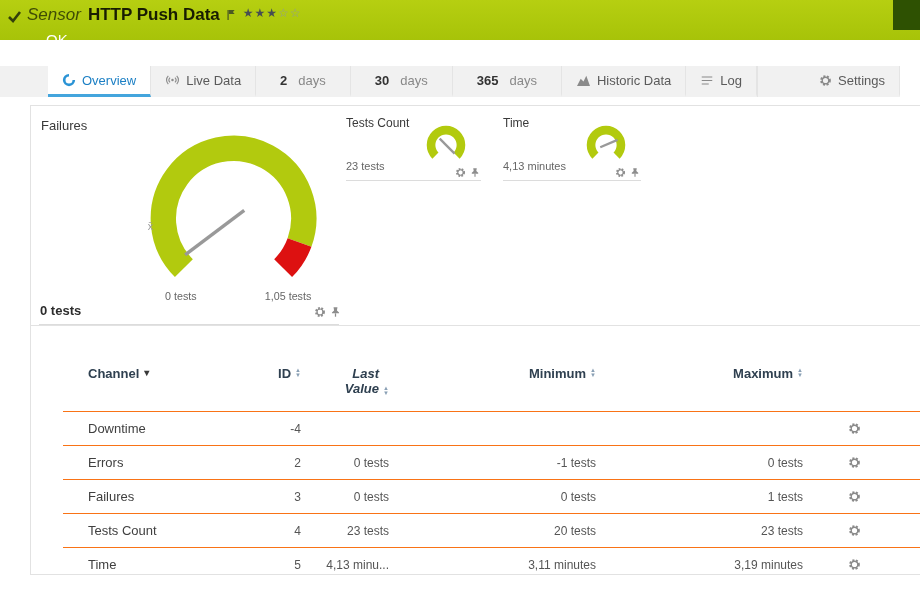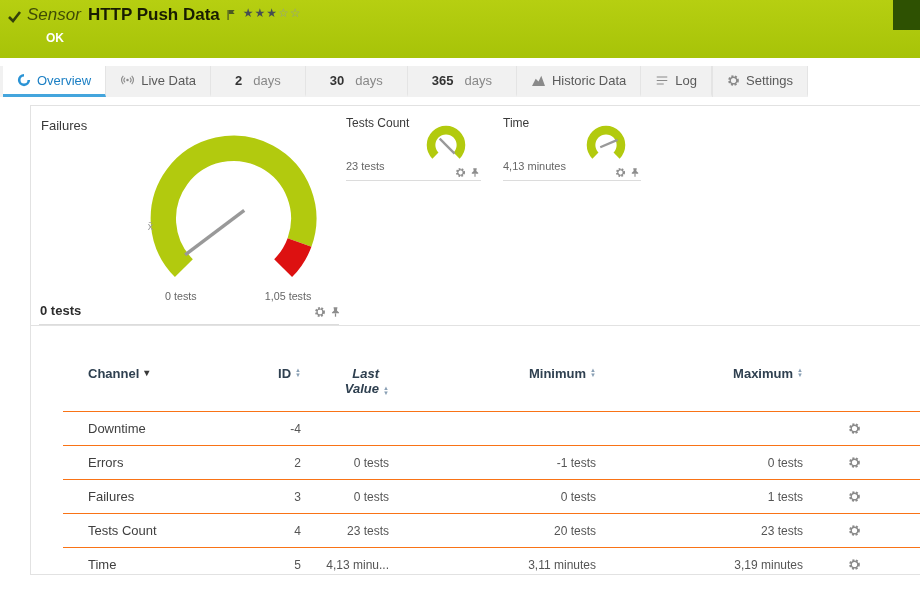--- a/index.html
+++ b/index.html
@@ -1,34 +1,34 @@
 <!DOCTYPE html>
 <html><head>
 <meta charset="utf-8">
 <style>
   html,body{margin:0;padding:0;background:#fff;}
   .stage{position:relative;width:920px;height:594px;background:#ffffff;
          font-family:"Liberation Sans",sans-serif;overflow:hidden;}
 
   
-  .header{position:absolute;left:0;top:0;width:920px;height:58px;
+  .header{position:absolute;left:0;top:0;width:920px;height:40px;
           background:linear-gradient(180deg,#b6cf11,#a7c308);}
   .check-icon{position:absolute;left:8px;top:9px;}
   .title-row{position:absolute;left:27px;top:5px;display:flex;align-items:flex-start;gap:7px;}
   .kind{font-style:italic;font-size:17px;color:#3f4c05;}
   .sensor-title{font-size:17px;font-weight:bold;color:#181c02;}
   .flag-wrap{margin-top:2px;cursor:pointer;}
   .stars{font-size:12px;letter-spacing:1px;margin-top:1px;cursor:pointer;}
   .stars .sf{color:#474e52;}
   .stars .se{color:#8f999d;}
-  .status-ok{position:absolute;left:46px;top:31px;color:#fff;font-weight:bold;font-size:12px;}
+  .status-ok{position:absolute;left:46px;top:31px;color:#fff;font-weight:normal;font-size:15px;}
   .dark-strip{position:absolute;right:0;top:0;width:27px;height:30px;background:#2e5102;}
 
   
-  .tabbar{position:absolute;left:0;top:66px;width:808px;height:31px;background:#f1f1f1;
+  .tabbar{position:absolute;left:0;top:66px;width:900px;height:31px;background:#f1f1f1;
           display:flex;align-items:stretch;font-size:13px;color:#5a5a5a;}
   .tabspacer{width:48px;}
   .tabfill{flex:1;border-left:1px solid #e4e4e4;}
   .tab{display:flex;align-items:center;gap:6px;padding:0 14px;border-right:1px solid #e4e4e4;
        border-bottom:3px solid transparent;cursor:pointer;white-space:nowrap;}
   .tab.days{padding:0 24px;}
   .tab .ticon{display:flex;color:#8a8a8a;}
   .tab.active{background:#fff;color:#1b7fc4;border-bottom-color:#44a5dd;}
   .tab.active .ticon{color:#2a93d5;}
   .tnum{font-weight:bold;color:#333;}

